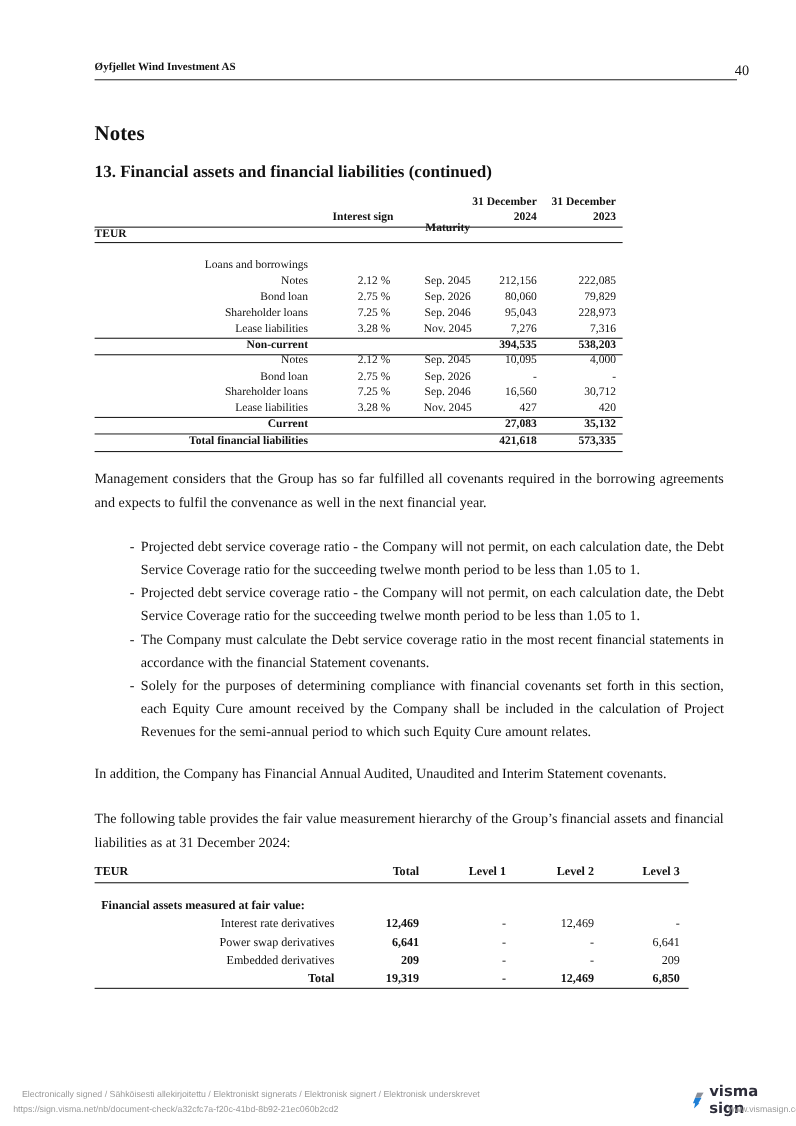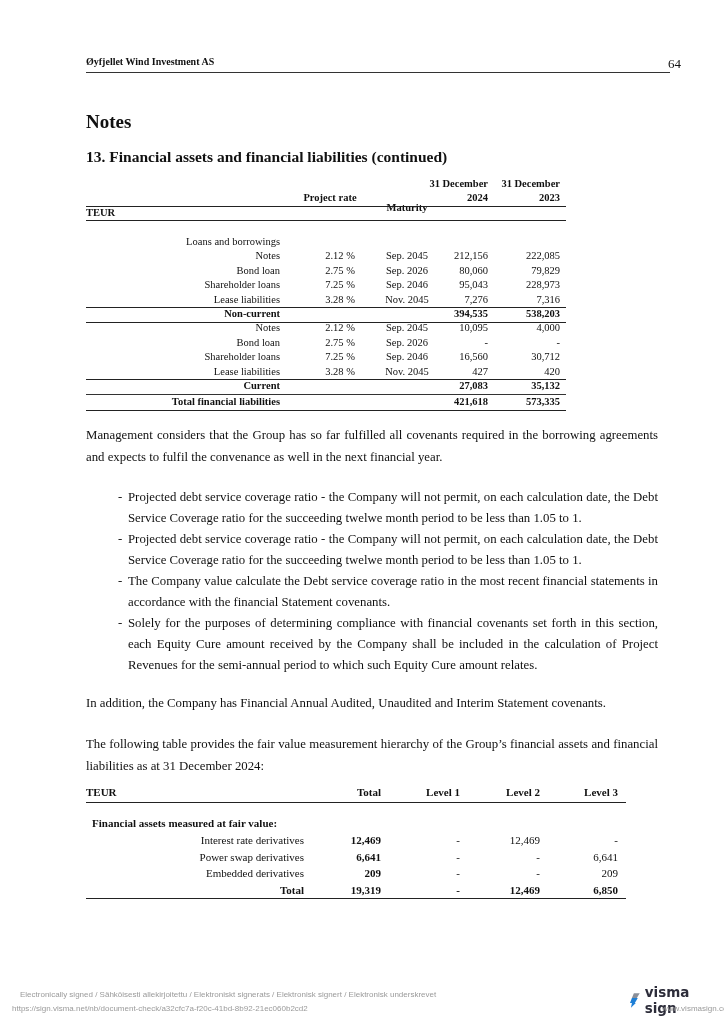--- a/index.html
+++ b/index.html
@@ -44,33 +44,33 @@
   .c2-l3 { right: 8px; text-align: right; }
 
   
   .footer-text { font-family: "Liberation Sans", "DejaVu Sans", sans-serif; font-size: 8px; color: #9a9a9a; }
   #visma-brand { left: 629px; top: 984px; font-family: "DejaVu Sans", sans-serif; font-size: 13.5px; font-weight: bold; color: #2d2d3a; display: flex; align-items: center; gap: 4px; }
 </style>
 </head>
 <body>
 
 <div class="abs" id="hdr-title" style="text-decoration: none;">Øyfjellet Wind Investment AS</div>
-<div class="abs" id="hdr-page">64</div>
+<div class="abs" id="hdr-page">40</div>
 <div class="abs" id="hdr-rule"></div>
 
 <div class="abs" id="notes-title">Notes</div>
 <div class="abs" id="section-title">13. Financial assets and financial liabilities (continued)</div>
 
 <div class="t1">
   <div class="row bold" style="top:178px;">
     <span class="cell c-24">31 December</span>
     <span class="cell c-23">31 December</span>
   </div>
   <div class="row bold" style="top:192px;">
-    <span class="cell c-rate" style="left:204px;width:80px;">Project rate</span>
+    <span class="cell c-rate" style="left:204px;width:80px;">Interest sign</span>
     <span class="cell c-mat" style="top:10px;">Maturity</span>
     <span class="cell c-24">2024</span>
     <span class="cell c-23">2023</span>
   </div>
   <div class="rule" style="top:206px;"></div>
   <div class="row bold" style="top:207px;">
     <span class="cell" style="left:0;">TEUR</span>
   </div>
   <div class="rule" style="top:220px;"></div>
 
@@ -161,21 +161,21 @@
     <span class="cell c-23">573,335</span>
   </div>
   <div class="rule" style="top:410px;"></div>
 </div>
 
 <div class="abs para" style="top:425px;">Management considers that the Group has so far fulfilled all covenants required in the borrowing agreements and expects to fulfil the convenance as well in the next financial year.</div>
 
 <div class="abs bullets" style="top:487px;">
   <div class="bullet"><span class="dash">-</span><span>Projected debt service coverage ratio - the Company will not permit, on each calculation date, the Debt Service Coverage ratio for the succeeding twelwe month period to be less than 1.05 to 1.</span></div>
   <div class="bullet"><span class="dash">-</span><span>Projected debt service coverage ratio - the Company will not permit, on each calculation date, the Debt Service Coverage ratio for the succeeding twelwe month period to be less than 1.05 to 1.</span></div>
-  <div class="bullet"><span class="dash">-</span><span>The Company value calculate the Debt service coverage ratio in the most recent financial statements in accordance with the financial Statement covenants.</span></div>
+  <div class="bullet"><span class="dash">-</span><span>The Company must calculate the Debt service coverage ratio in the most recent financial statements in accordance with the financial Statement covenants.</span></div>
   <div class="bullet"><span class="dash">-</span><span>Solely for the purposes of determining compliance with financial covenants set forth in this section, each Equity Cure amount received by the Company shall be included in the calculation of Project Revenues for the semi-annual period to which such Equity Cure amount relates.</span></div>
 </div>
 
 <div class="abs para" style="top:693px;">In addition, the Company has Financial Annual Audited, Unaudited and Interim Statement covenants.</div>
 <div class="abs para" style="top:734px;">The following table provides the fair value measurement hierarchy of the Group’s financial assets and financial liabilities as at 31 December 2024:</div>
 
 <div class="t2">
   <div class="row2 bold" style="top:786px;">
     <span class="cell" style="left:0;">TEUR</span>
     <span class="cell c2-total">Total</span>

